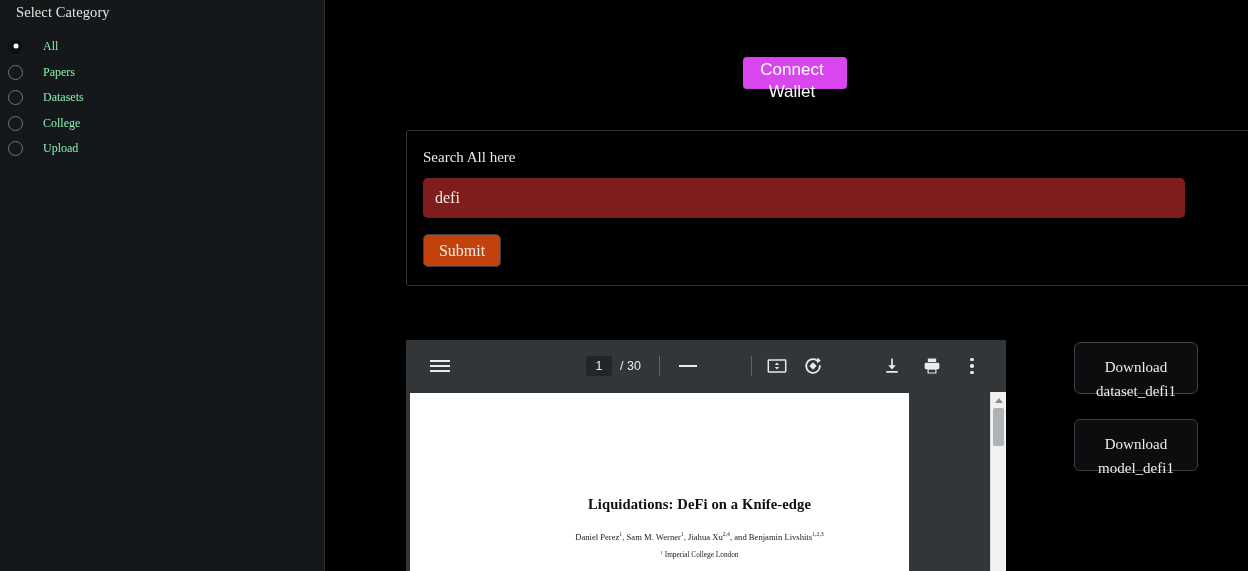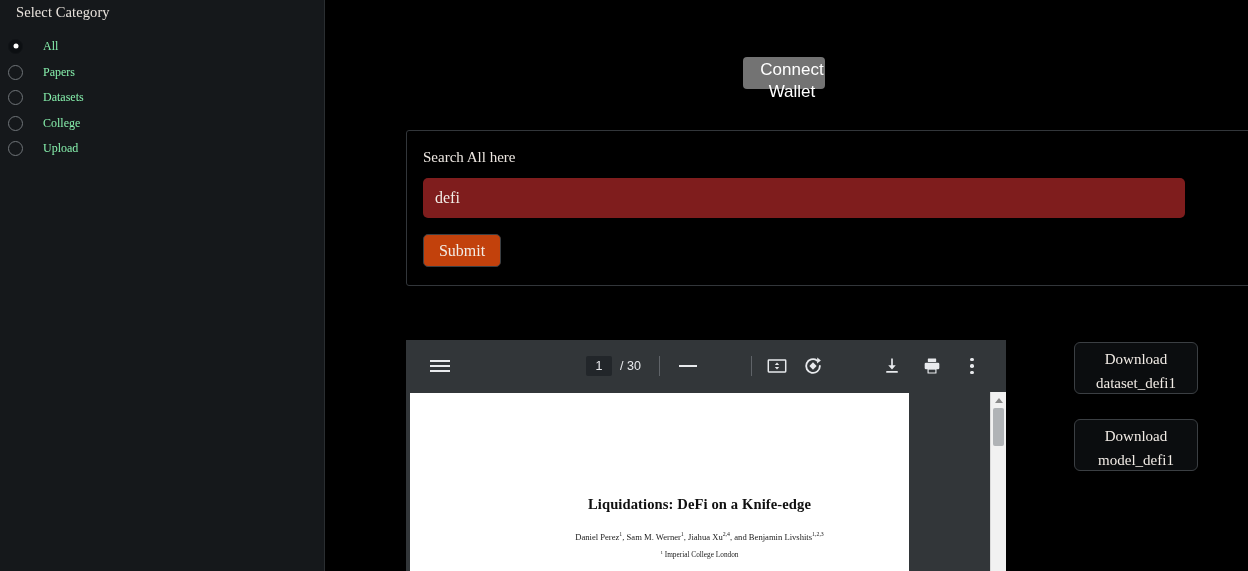--- a/index.html
+++ b/index.html
@@ -63,22 +63,22 @@
   }
 
   
   #wallet-wrap {
     position: absolute;
     left: 743px; top: 57px;
     width: 98px; height: 30px;
   }
   #wallet-btn {
     position: absolute; left: 0; top: 0;
-    width: 82px; height: 30px;
-    background: #737373;
+    width: 104px; height: 30px;
+    background: #d946ef;
     border: none; border-radius: 4px;
     padding: 16px;
     overflow: visible;
     cursor: pointer;
   }
   #wallet-btn-text {
     position: absolute;
     left: 0; top: 2px;
     width: 98px;
     text-align: center;
@@ -281,21 +281,21 @@
     position: absolute;
     width: 124px; height: 52px;
     background: #0b0d0f;
     border: 1px solid #3b3f43;
     border-radius: 6px;
     color: #f2ece6;
     font-family: "Liberation Serif", "DejaVu Serif", serif;
     font-size: 15px;
     line-height: 24px;
     cursor: pointer;
-    padding: 4px 4px;
+    padding: 12px 4px;
     text-align: center;
   }
   #dl-dataset { left: 1074px; top: 342px; }
   #dl-model   { left: 1074px; top: 419px; }
 </style>
 </head>
 <body>
 
 <div id="app">
 

